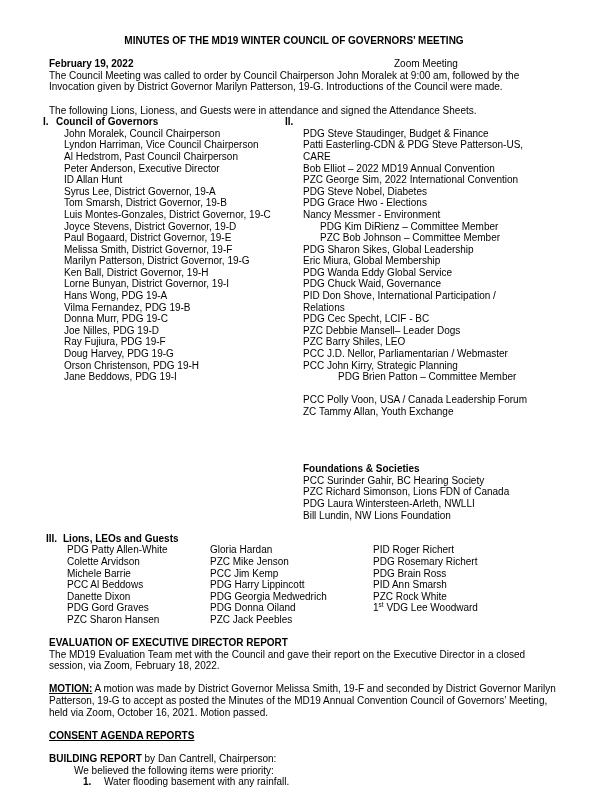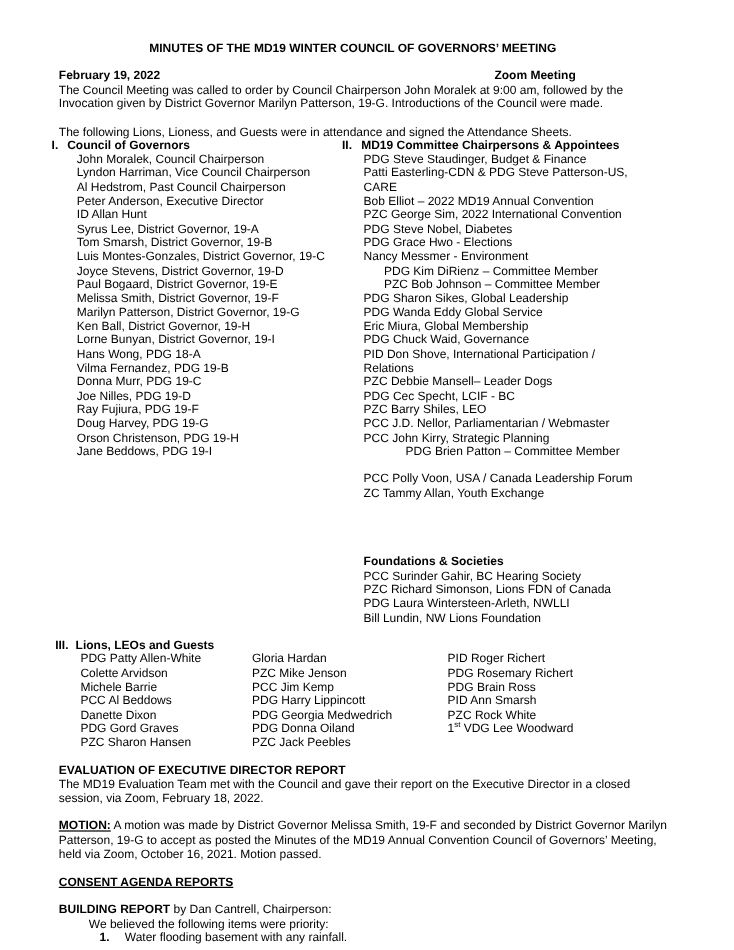--- a/index.html
+++ b/index.html
@@ -12,21 +12,21 @@
     box-sizing:border-box;
     padding:35px 49px 0 49px;
     overflow:hidden;
   }
   .b{font-weight:bold;}
   .u{text-decoration:underline;}
   .center{text-align:center;}
   .blank{min-height:11.6px;}
   .doc-title{font-weight:bold;margin-bottom:11.6px;}
   .date-row{position:relative;}
-  .zoom-meeting{position:absolute;left:363px;top:0;font-weight:bold;}
+  .zoom-meeting{position:absolute;left:345px;top:0;font-weight:normal;}
   .para{width:514px;}
   
   .cols{display:flex;align-items:flex-start;}
   .colL{width:242px;margin-left:-6px;flex:none;}
   .colR{flex:1;margin-left:0;}
   .sec-head{font-weight:bold;display:flex;}
   .numeral{flex:none;display:inline-block;}
   .colL .numeral{width:13px;}
   .colR .numeral{width:16px;}
   .colL .item{padding-left:21px;}
@@ -77,52 +77,51 @@
           <div class="item">ID Allan Hunt</div>
           <div class="item">Syrus Lee, District Governor, 19-A</div>
           <div class="item">Tom Smarsh, District Governor, 19-B</div>
           <div class="item">Luis Montes-Gonzales, District Governor, 19-C</div>
           <div class="item">Joyce Stevens, District Governor, 19-D</div>
           <div class="item">Paul Bogaard, District Governor, 19-E</div>
           <div class="item">Melissa Smith, District Governor, 19-F</div>
           <div class="item">Marilyn Patterson, District Governor, 19-G</div>
           <div class="item">Ken Ball, District Governor, 19-H</div>
           <div class="item">Lorne Bunyan, District Governor, 19-I</div>
-          <div class="item">Hans Wong, PDG 18-A</div>
+          <div class="item">Hans Wong, PDG 19-A</div>
           <div class="item">Vilma Fernandez, PDG 19-B</div>
           <div class="item">Donna Murr, PDG 19-C</div>
           <div class="item">Joe Nilles, PDG 19-D</div>
           <div class="item">Ray Fujiura, PDG 19-F</div>
           <div class="item">Doug Harvey, PDG 19-G</div>
           <div class="item">Orson Christenson, PDG 19-H</div>
           <div class="item">Jane Beddows, PDG 19-I</div>
         </div>
     </div>
     <div class="colR">
       <div class="sec-head">
         <span class="numeral">II.</span>
-        <span>MD19 Committee Chairpersons &amp; Appointees</span>
       </div>
       <div id="committee-list">
           <div class="item ind0">PDG Steve Staudinger, Budget &amp; Finance</div>
           <div class="item ind0">Patti Easterling-CDN &amp; PDG Steve Patterson-US, CARE</div>
           <div class="item ind0">Bob Elliot – 2022 MD19 Annual Convention</div>
           <div class="item ind0">PZC George Sim, 2022 International Convention</div>
           <div class="item ind0">PDG Steve Nobel, Diabetes</div>
           <div class="item ind0">PDG Grace Hwo - Elections</div>
           <div class="item ind0">Nancy Messmer - Environment</div>
           <div class="item ind1">PDG Kim DiRienz – Committee Member</div>
           <div class="item ind1">PZC Bob Johnson – Committee Member</div>
           <div class="item ind0">PDG Sharon Sikes, Global Leadership</div>
+          <div class="item ind0">Eric Miura, Global Membership</div>
           <div class="item ind0">PDG Wanda Eddy Global Service</div>
-          <div class="item ind0">Eric Miura, Global Membership</div>
           <div class="item ind0">PDG Chuck Waid, Governance</div>
           <div class="item ind0">PID Don Shove, International Participation / Relations</div>
+          <div class="item ind0">PDG Cec Specht, LCIF - BC</div>
           <div class="item ind0">PZC Debbie Mansell– Leader Dogs</div>
-          <div class="item ind0">PDG Cec Specht, LCIF - BC</div>
           <div class="item ind0">PZC Barry Shiles, LEO</div>
           <div class="item ind0">PCC J.D. Nellor, Parliamentarian / Webmaster</div>
           <div class="item ind0">PCC John Kirry, Strategic Planning</div>
           <div class="item ind2">PDG Brien Patton – Committee Member</div>
           <div class="item ind0">&nbsp;</div>
           <div class="item ind0">PCC Polly Voon, USA / Canada Leadership Forum</div>
           <div class="item ind0">ZC Tammy Allan, Youth Exchange</div>
         </div>
       <div class="blank"></div>
       <div class="sub-head">Foundations &amp; Societies</div>

